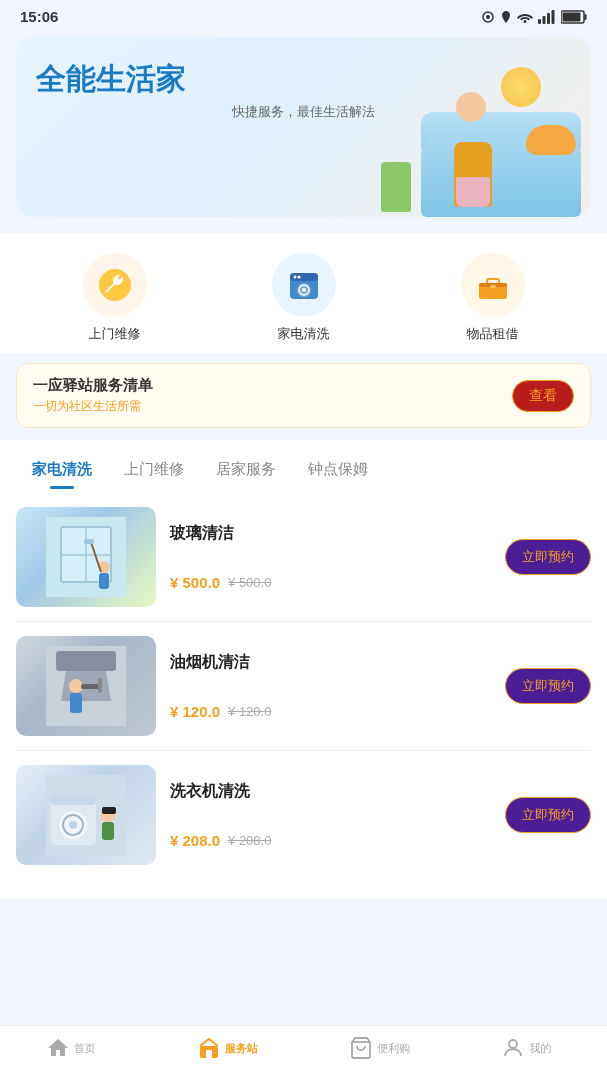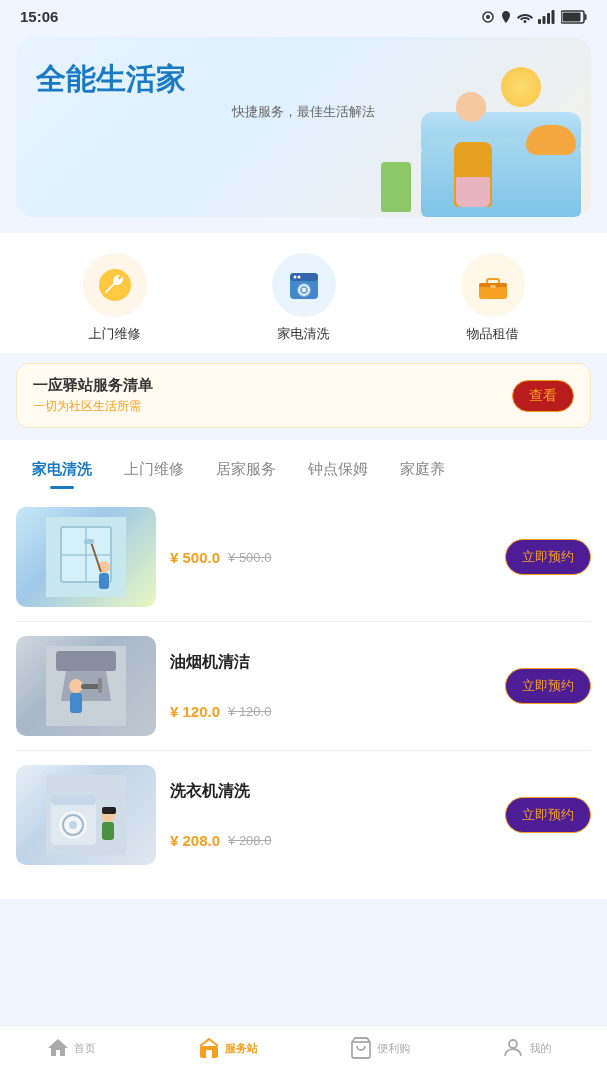--- a/index.html
+++ b/index.html
@@ -452,21 +452,20 @@
   </div>
   <button class="banner-btn">查看</button>
 </div>
 
 <div class="category-tabs">
   <div class="tabs-scroll">
     <div class="tab-item active">家电清洗</div>
     <div class="tab-item">上门维修</div>
     <div class="tab-item">居家服务</div>
     <div class="tab-item">钟点保姆</div>
-    <div class="tab-item">家庭养</div>
   </div>
 </div>
 
 <div class="service-list">
 
   <div class="service-card">
     <div class="service-thumb">
       <div class="thumb-glass">
         <svg width="80" height="80" viewBox="0 0 80 80">
           <rect width="80" height="80" fill="#c8e8f0"></rect>
@@ -477,20 +476,21 @@
 
           <circle cx="58" cy="50" r="6" fill="#f5c8a0"></circle>
           <rect x="53" y="56" width="10" height="16" rx="3" fill="#4488cc"></rect>
 
           <line x1="45" y1="25" x2="55" y2="55" stroke="#8b6040" stroke-width="2"></line>
           <rect x="38" y="22" width="10" height="5" rx="2" fill="#a0c8e0"></rect>
         </svg>
       </div>
     </div>
     <div class="service-info">
+      <div class="service-name">玻璃清洁</div>
       <div class="service-price-row">
         <span class="price-current">¥ 500.0</span>
         <span class="price-original">¥ 500.0</span>
       </div>
     </div>
     <button class="book-btn">立即预约</button>
   </div>
 
   <div class="service-card">
     <div class="service-thumb">

